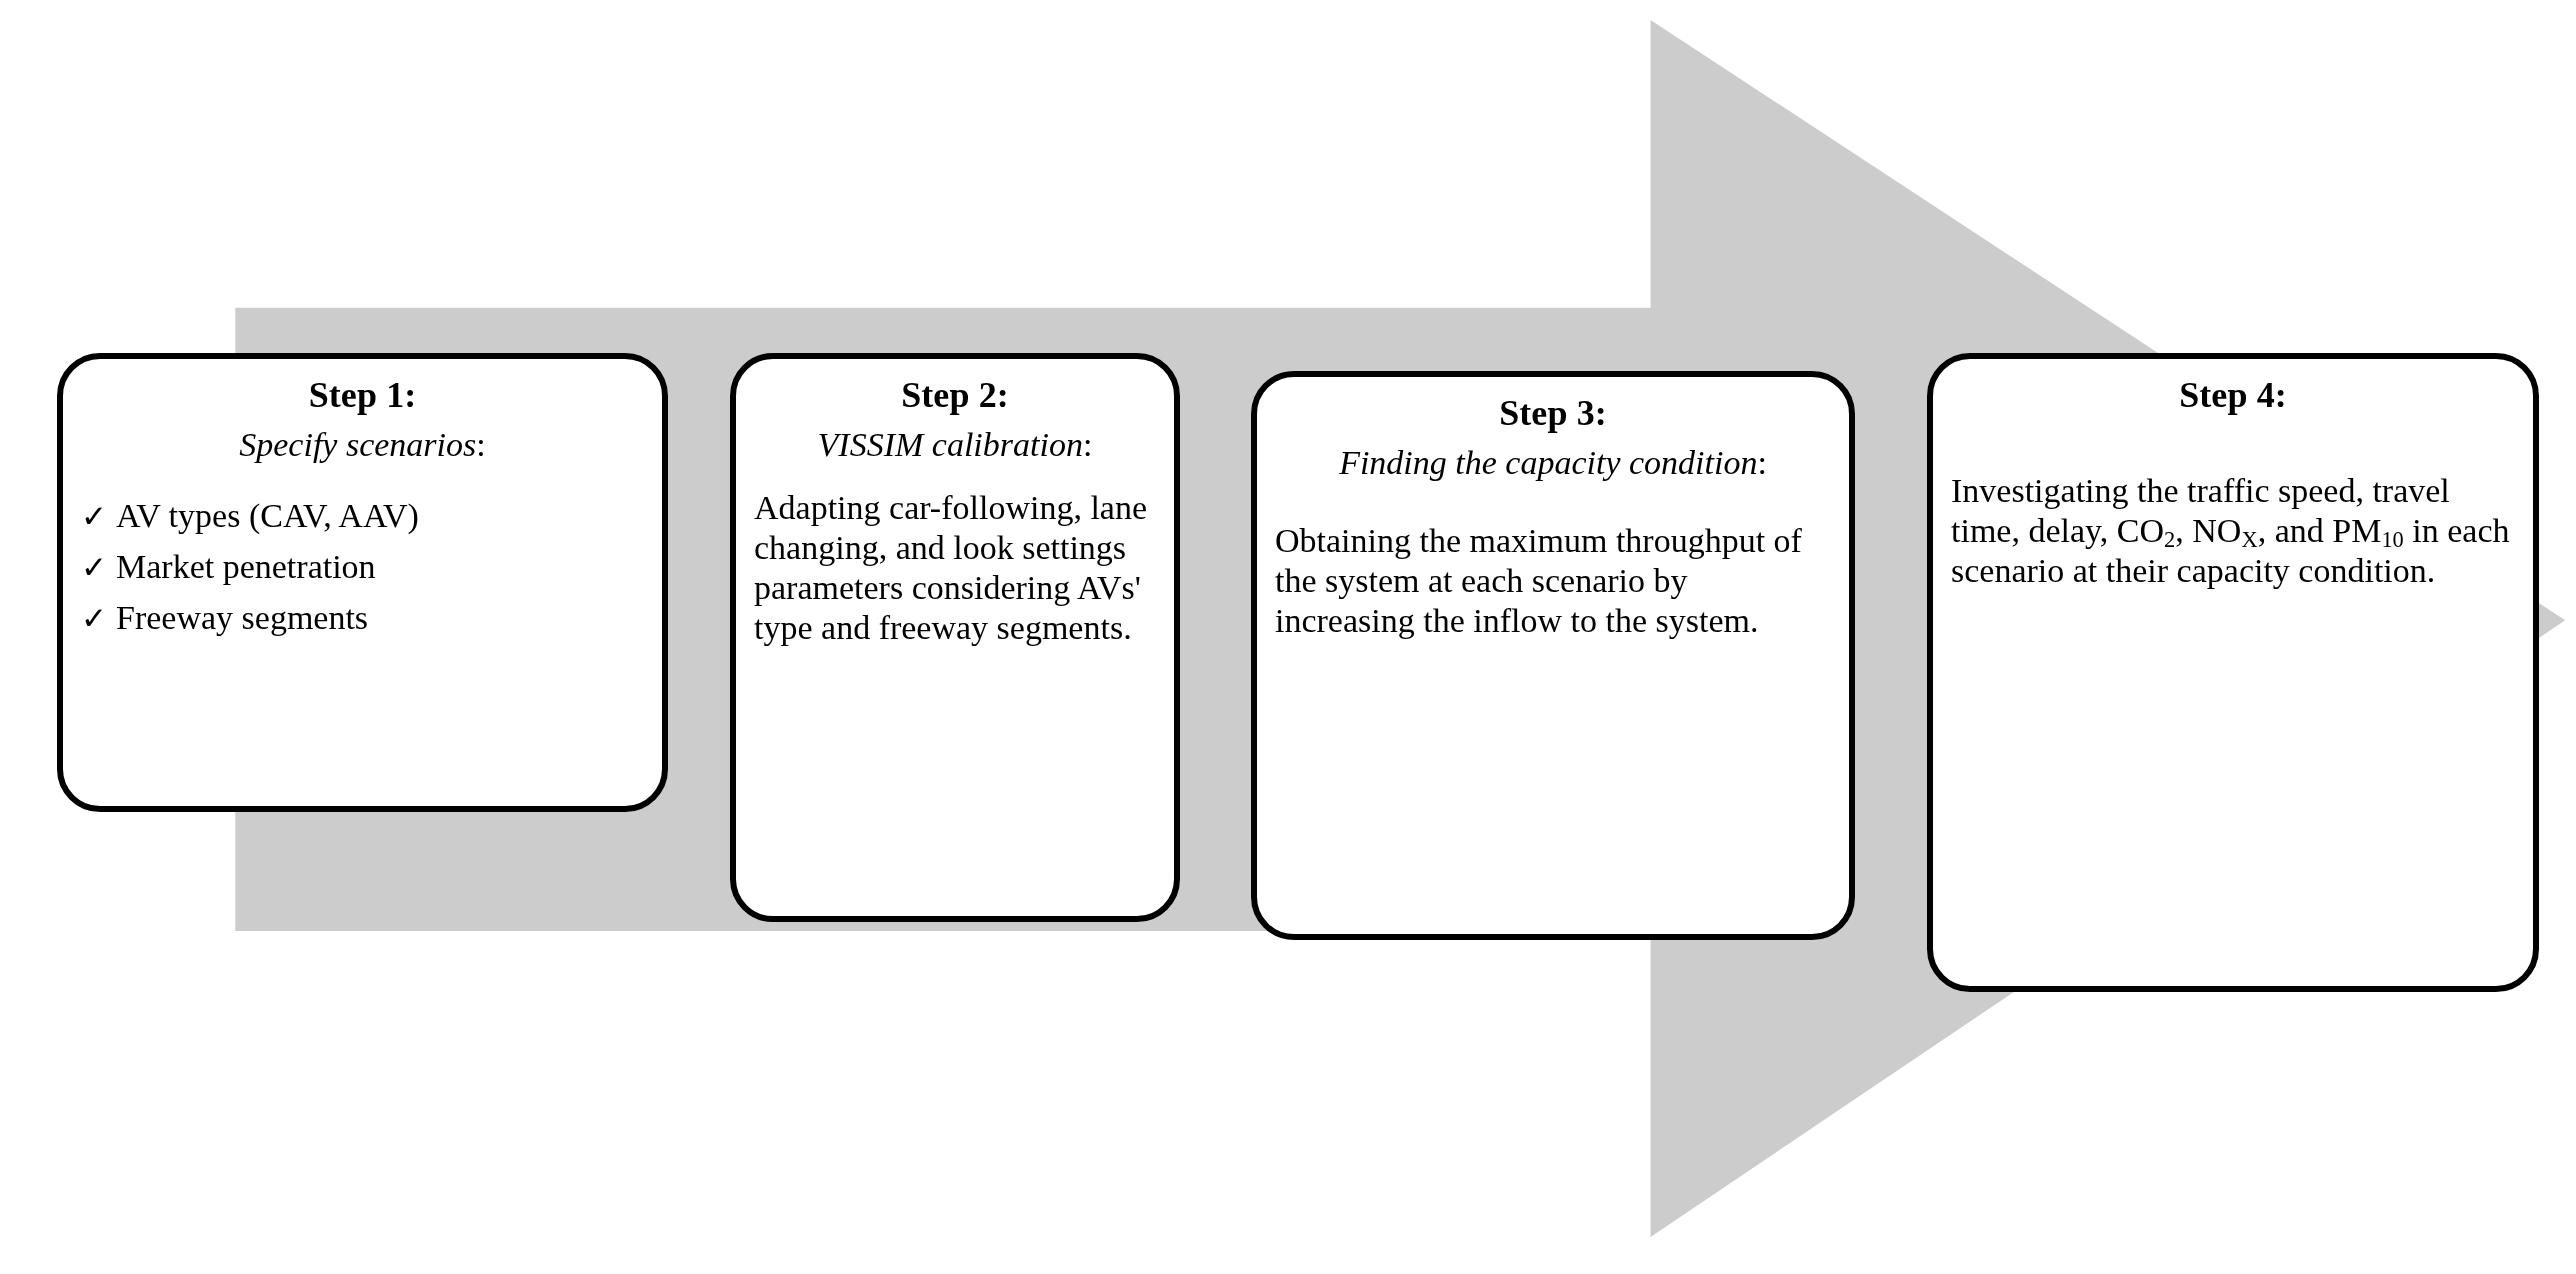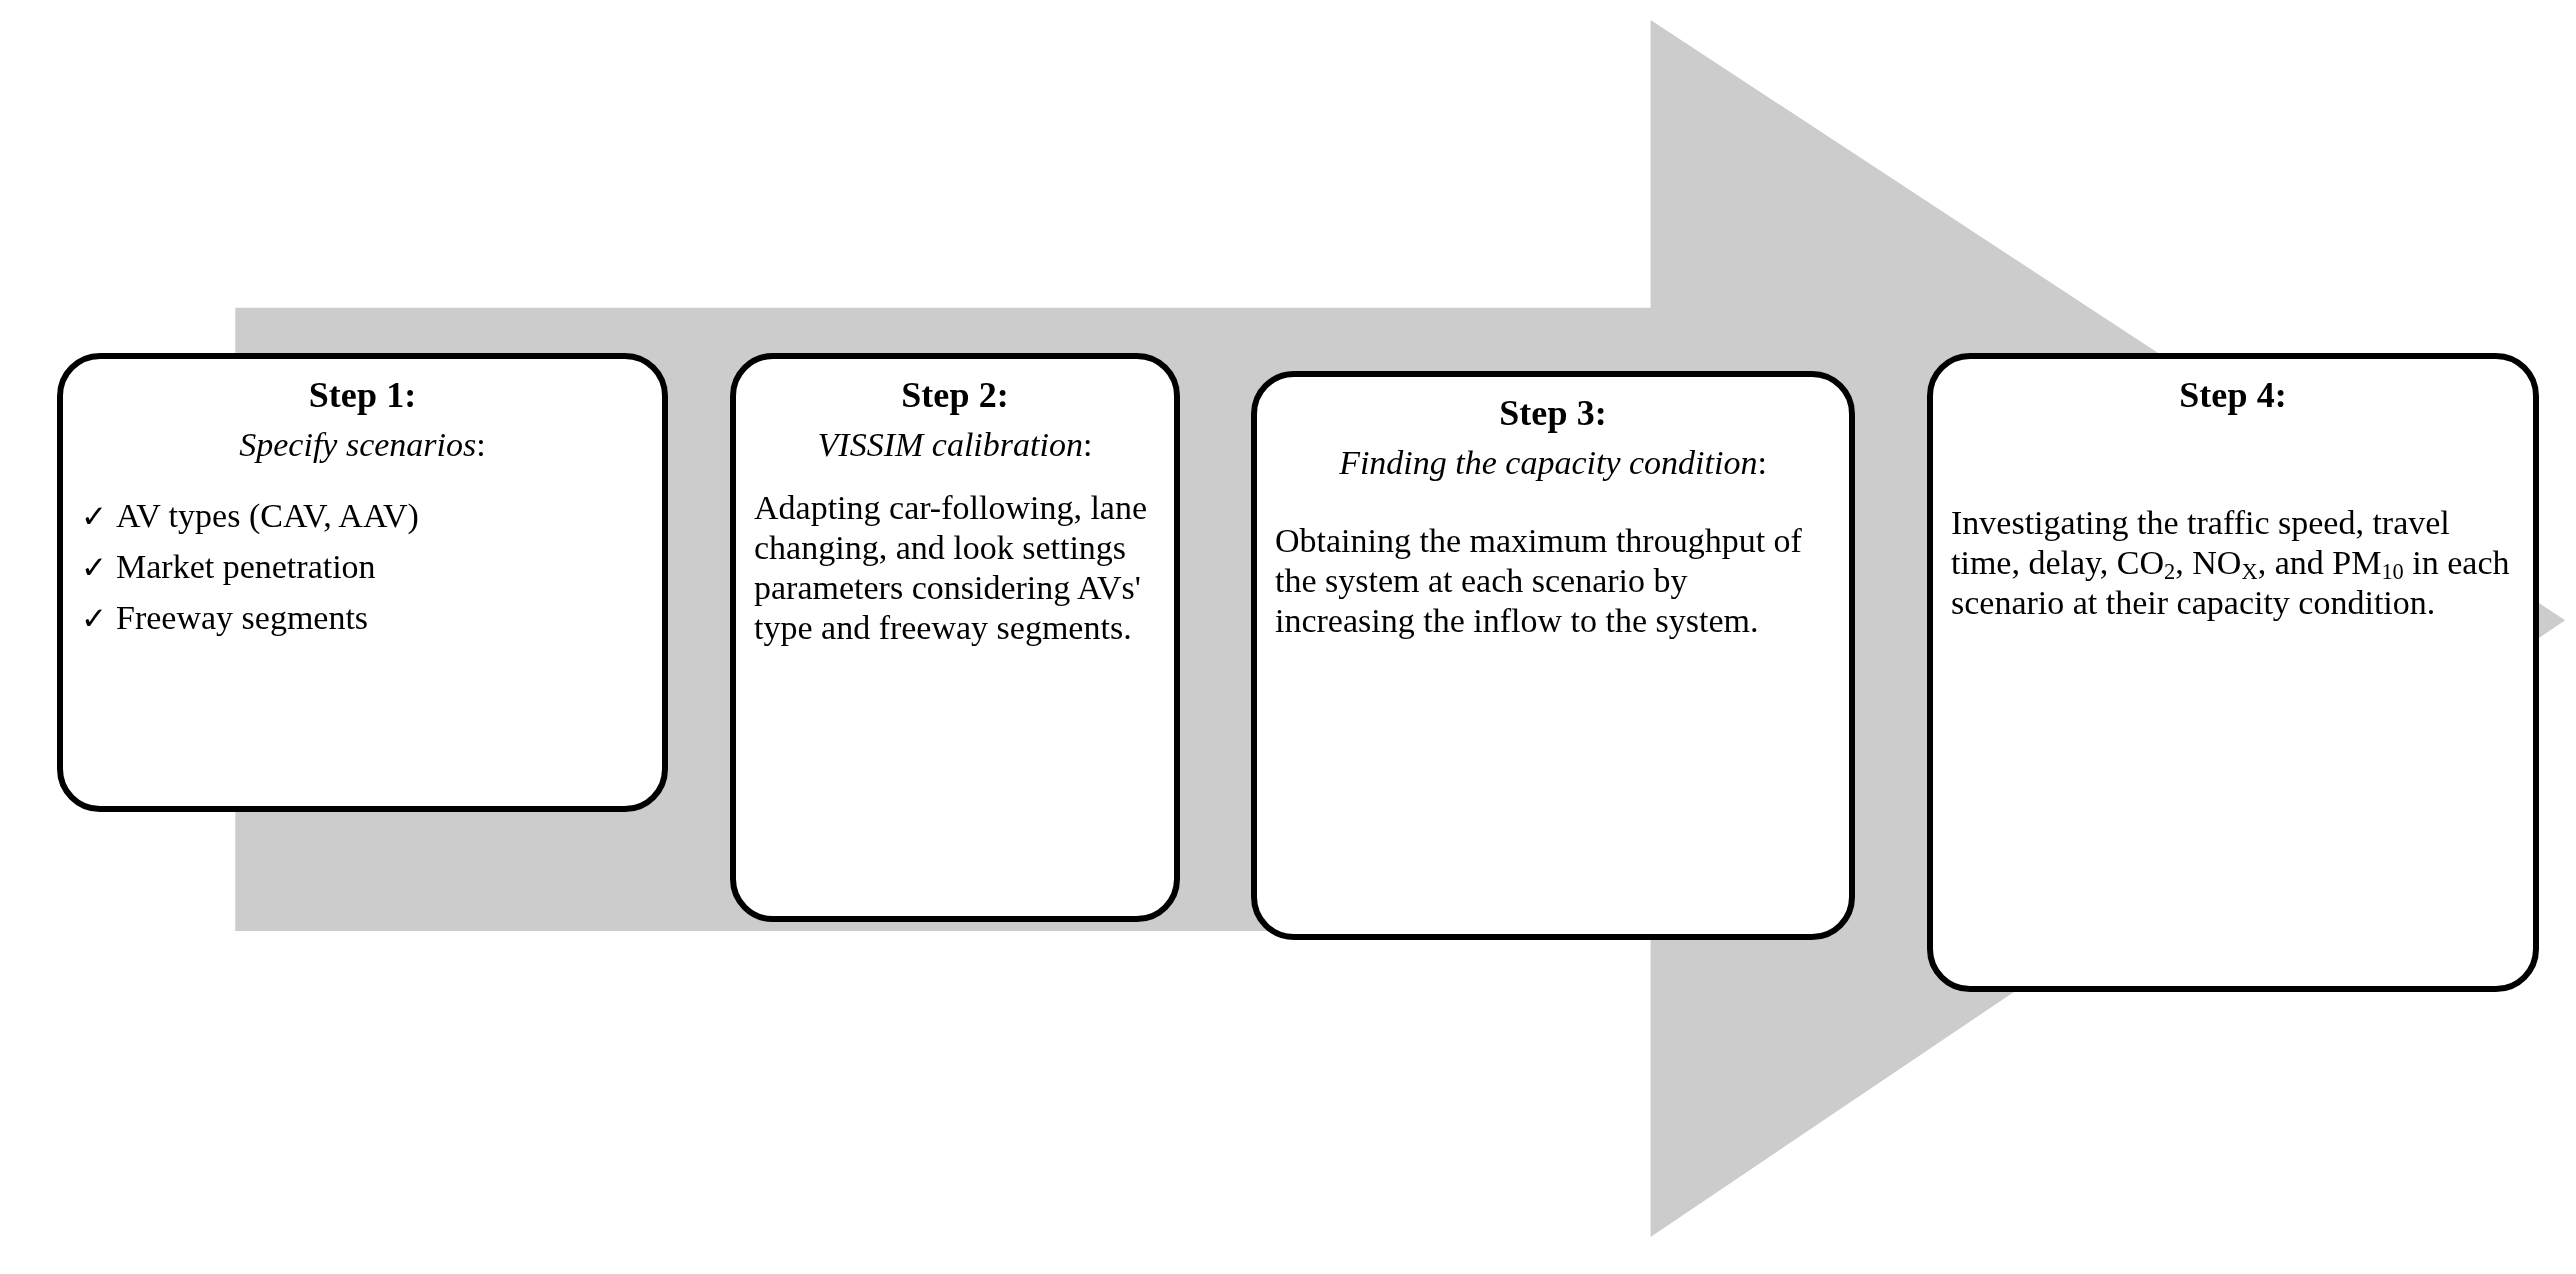--- a/index.html
+++ b/index.html
@@ -57,21 +57,21 @@
 
   .step-body {
     font-size: 34px;
     line-height: 1.17;
     color: #000;
     text-align: left;
   }
   #step-1 .step-body { margin-top: 33px; }
   #step-2 .step-body { margin-top: 24px; }
   #step-3 .step-body { margin-top: 39px; }
-  #step-4 .step-body { margin-top: 88px; }
+  #step-4 .step-body { margin-top: 56px; }
 
   .bullet-list { list-style: none; }
   .bullet-row {
     display: flex;
     align-items: baseline;
     margin-bottom: 13.3px;
     font-size: 34px;
     line-height: 1.1;
   }
   .bullet-row:last-child { margin-bottom: 0; }

